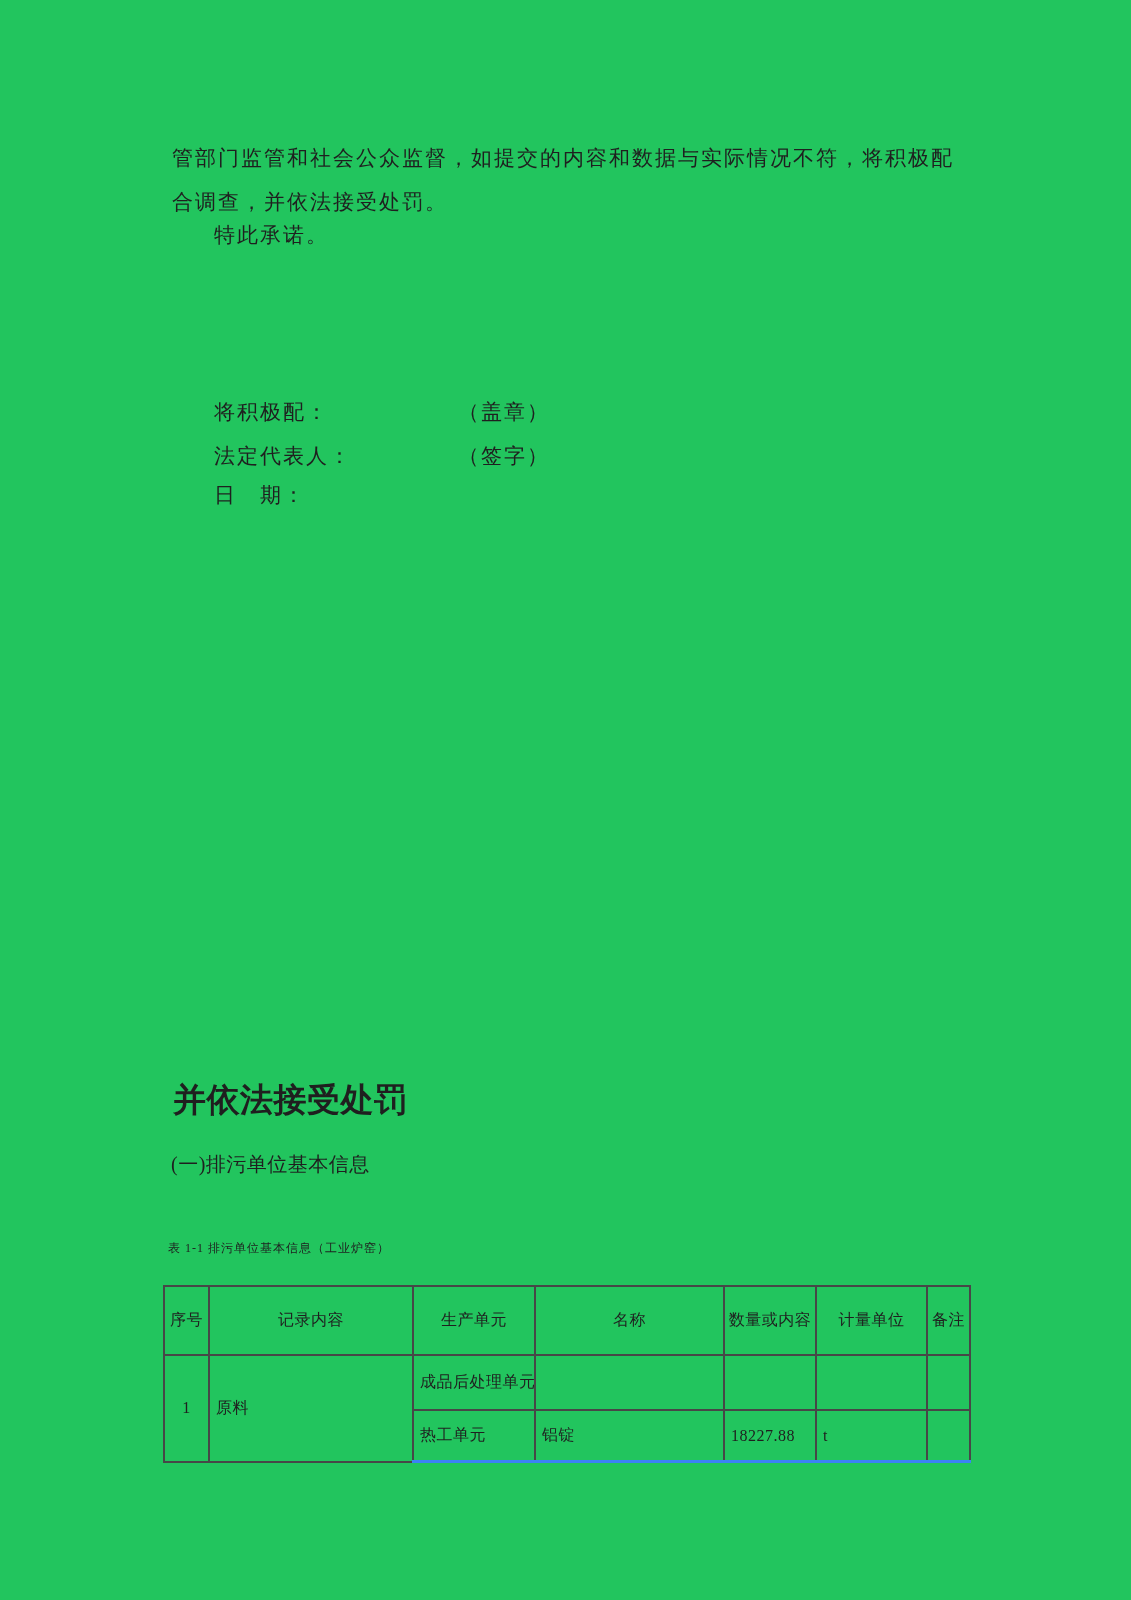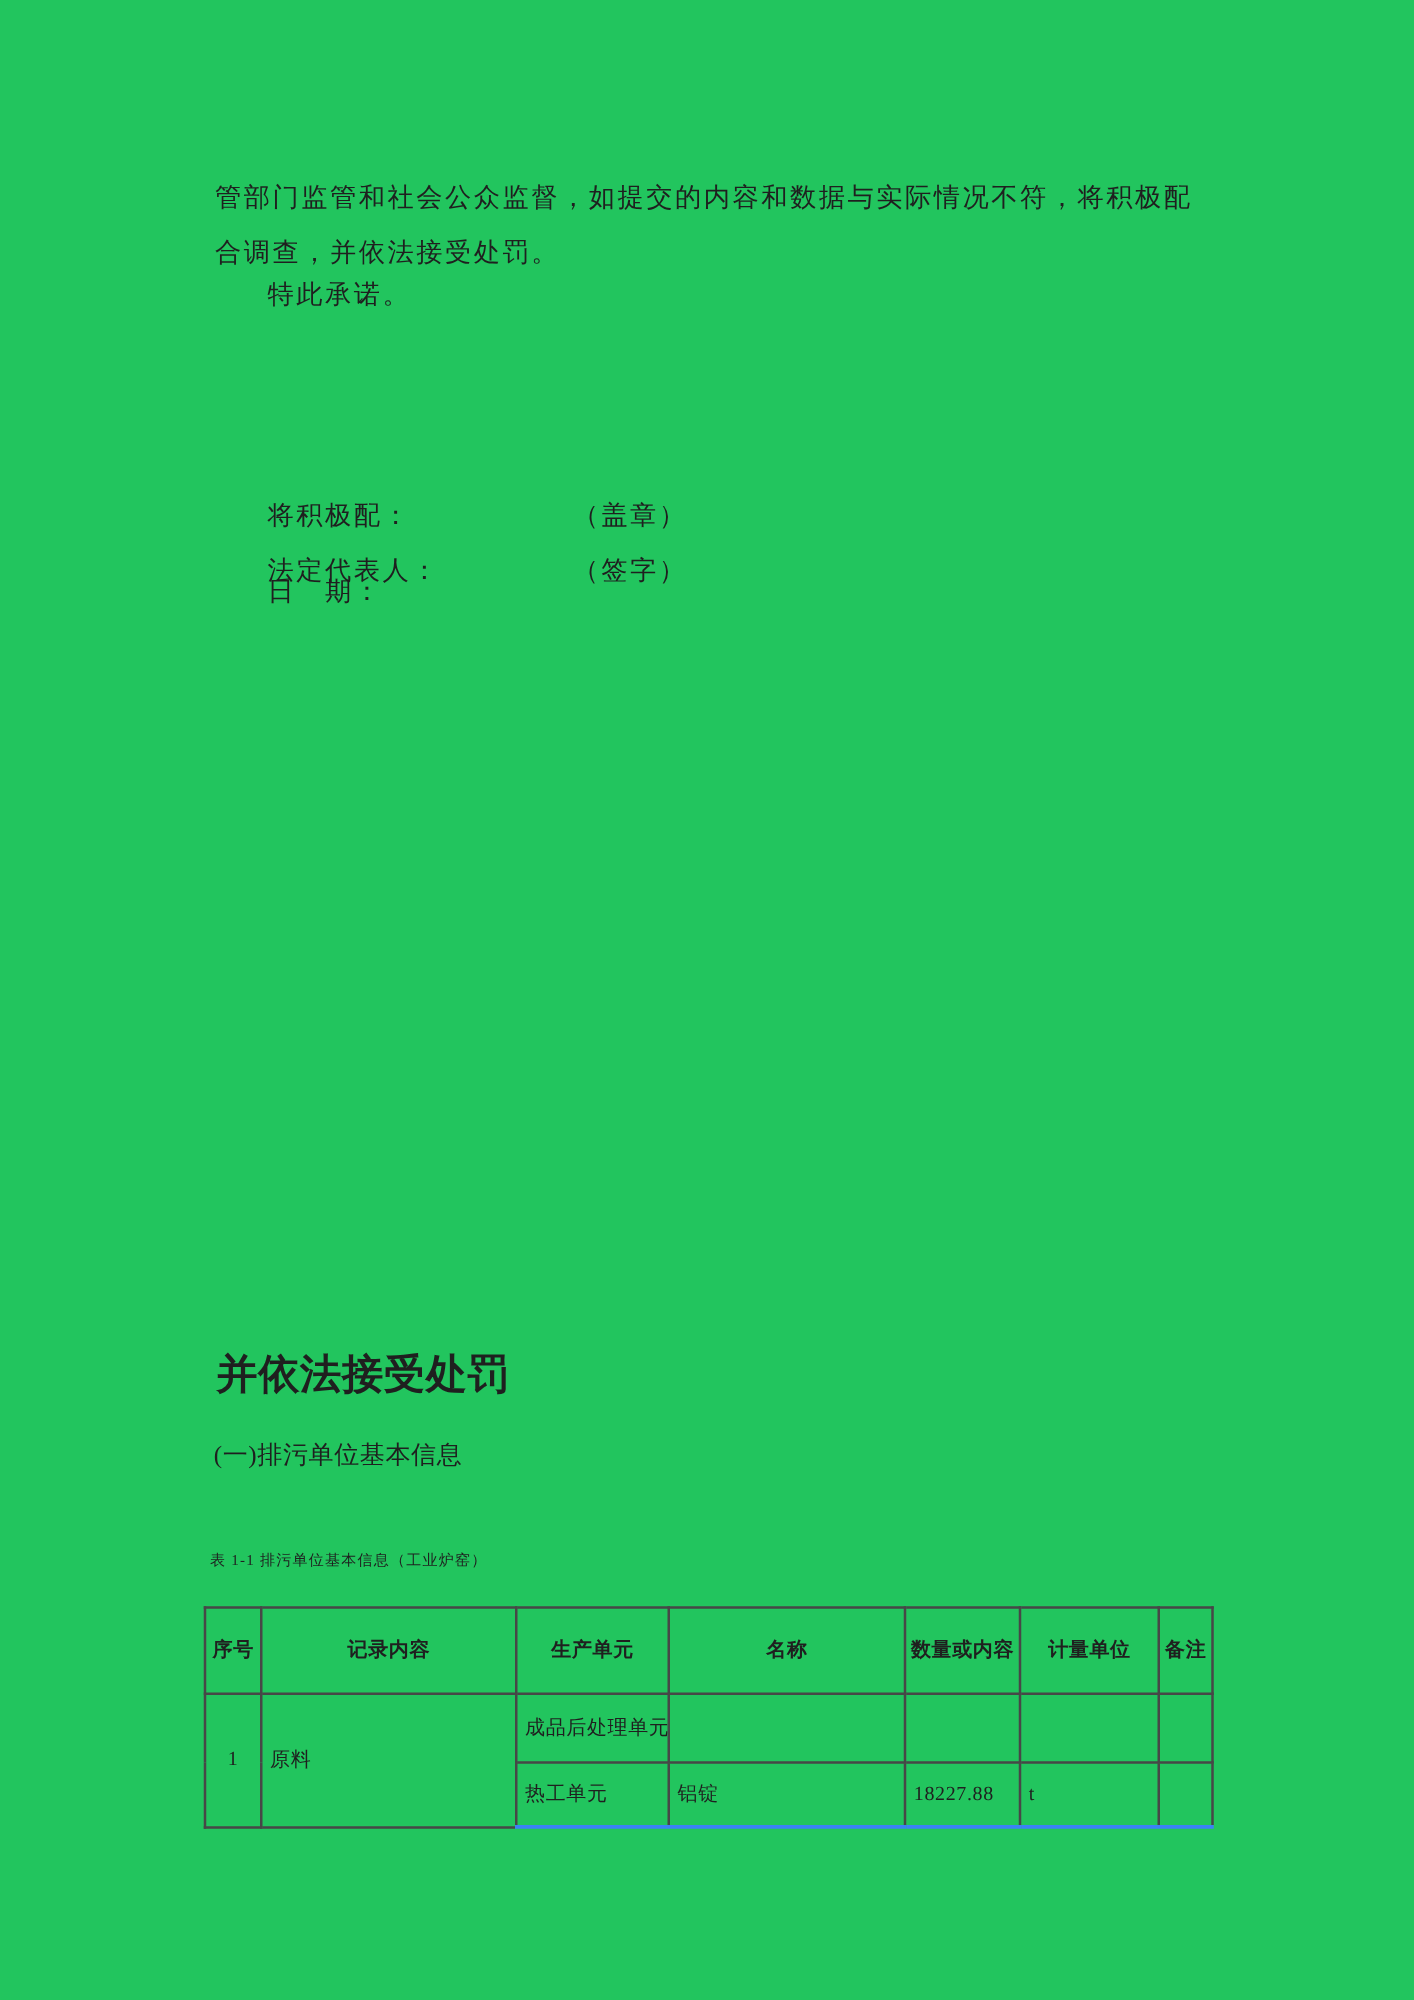--- a/index.html
+++ b/index.html
@@ -29,21 +29,21 @@
     left: 214px;
     width: 500px;
     height: 44px;
     line-height: 44px;
     font-size: 21px;
     letter-spacing: 2px;
     white-space: nowrap;
   }
   .sig-1 { top: 390px; }
   .sig-2 { top: 434px; }
-  .sig-3 { top: 451px; }
+  .sig-3 { top: 473px; }
   .sig-note { position: absolute; left: 244px; top: 0; }
   .section-title {
     left: 173px;
     top: 1078px;
     font-size: 33px;
     font-weight: bold;
     line-height: 44px;
     letter-spacing: 0.5px;
     white-space: nowrap;
   }
@@ -75,21 +75,21 @@
   table.basic th, table.basic td {
     border: 2px solid #474747;
     font-size: 16px;
     font-weight: normal;
     letter-spacing: 0.5px;
     padding: 0 6px;
     vertical-align: middle;
     overflow: hidden;
     white-space: nowrap;
   }
-  table.basic th { height: 47px; padding: 10px 2px; font-weight: bold; }
+  table.basic th { height: 47px; padding: 10px 2px; }
   tr.row-1 td { height: 53px; }
   tr.row-2 td { height: 49px; }
   td.center { text-align: center; }
   
   tr.row-2 td { border-bottom: 3px solid #3b82f6; }
 </style>
 </head>
 <body>
 
 <div class="page">

